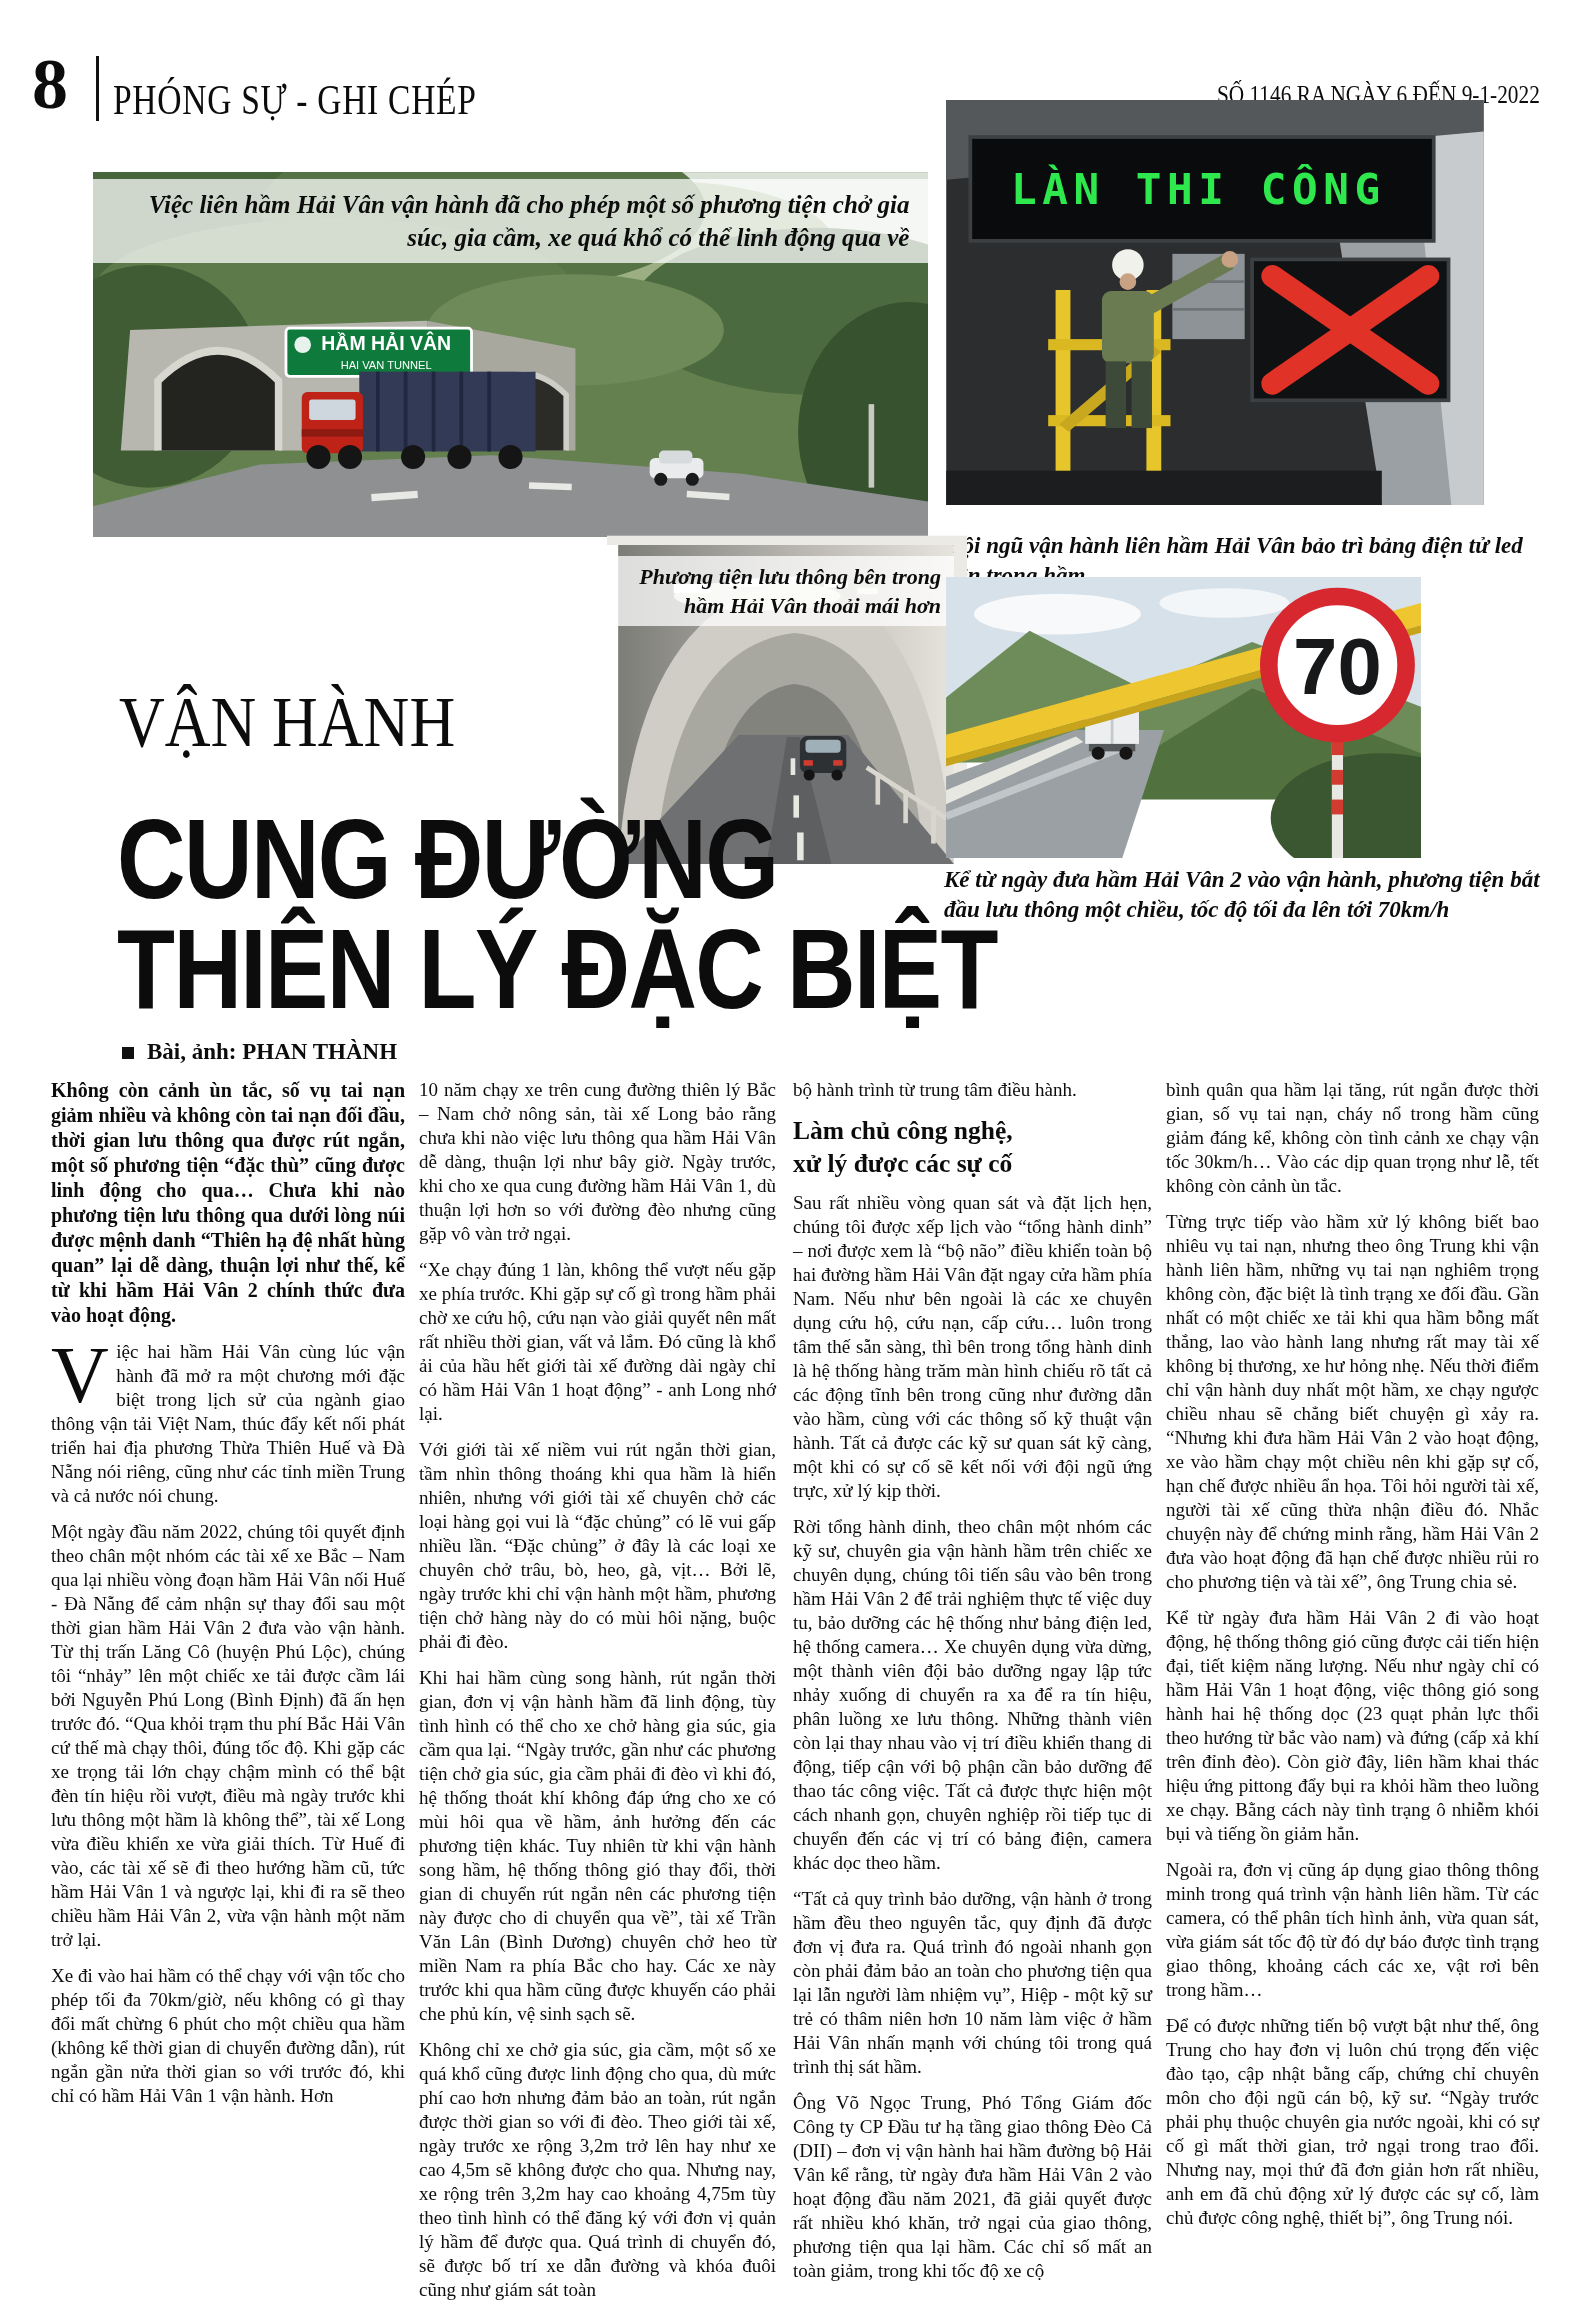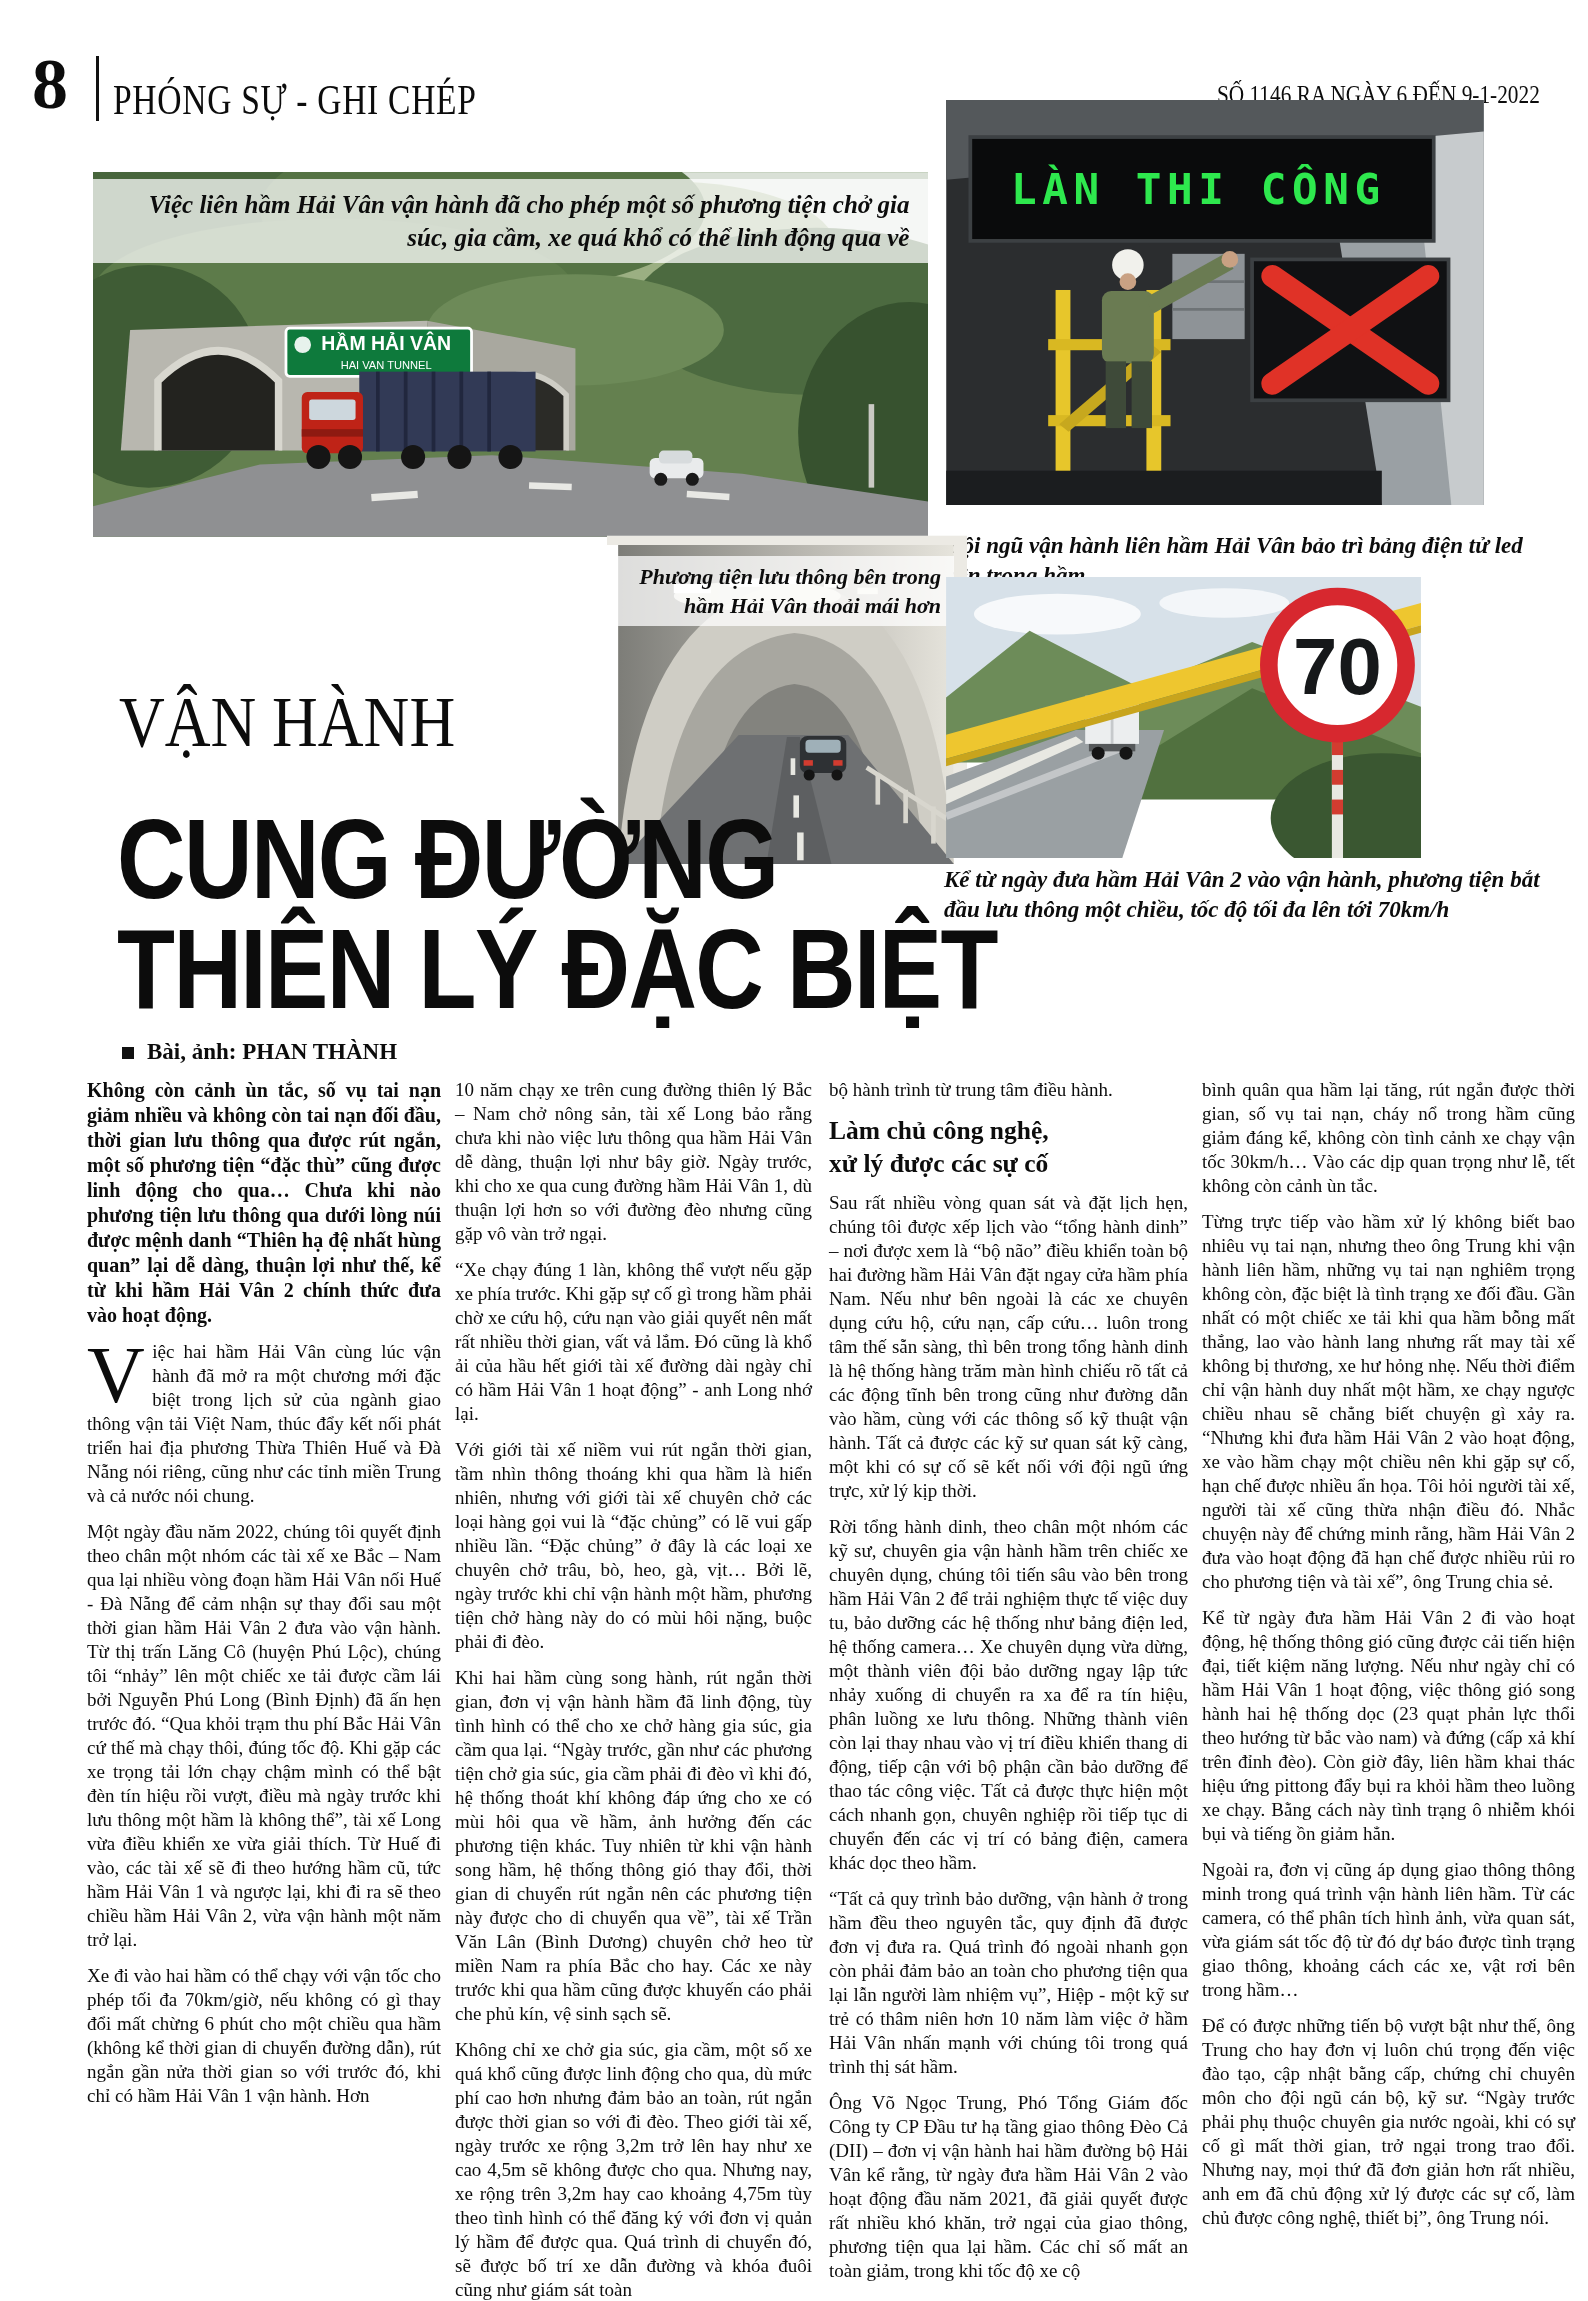--- a/index.html
+++ b/index.html
@@ -35,21 +35,21 @@
   #kicker1{left:119px;top:686px;font-family:Liberation Serif, serif;font-size:72px;line-height:1;}
   #kicker2{left:119px;top:748px;font-family:"Liberation Sans",sans-serif;font-size:56px;line-height:1;}
   #title1{left:117px;top:803px;font-family:"Liberation Sans",sans-serif;font-weight:bold;
           font-size:113px;line-height:1;letter-spacing:-1.9px;}
   #title2{left:117px;top:913px;font-family:"Liberation Sans",sans-serif;font-weight:bold;
           font-size:113px;line-height:1;letter-spacing:-1.9px;}
   #byline{left:122px;top:1039px;font-size:23px;font-weight:bold;}
   #byline .sq{display:inline-block;width:12px;height:12px;background:#111;margin-right:13px;}
 
   
-  .col{position:absolute;top:1078px;font-size:19px;line-height:24px;text-align:justify;margin-left:36px;}
+  .col{position:absolute;top:1078px;font-size:19px;line-height:24px;text-align:justify;}
   #col1{left:51px;width:354px;}
   #col2{left:419px;width:357px;}
   #col3{left:793px;width:359px;}
   #col4{left:1166px;width:373px;}
   .col p{margin:0 0 12px 0;}
   .lede{font-weight:bold;font-size:20px;line-height:25px;}
   .dc{float:left;font-size:80px;line-height:59px;padding:5.6px 7.4px 0 0;font-weight:normal;}
   .subhead{font-weight:bold;font-size:25.5px;line-height:33px;text-align:left;margin:7.4px 0 11px 0;}
 </style>
 </head>

